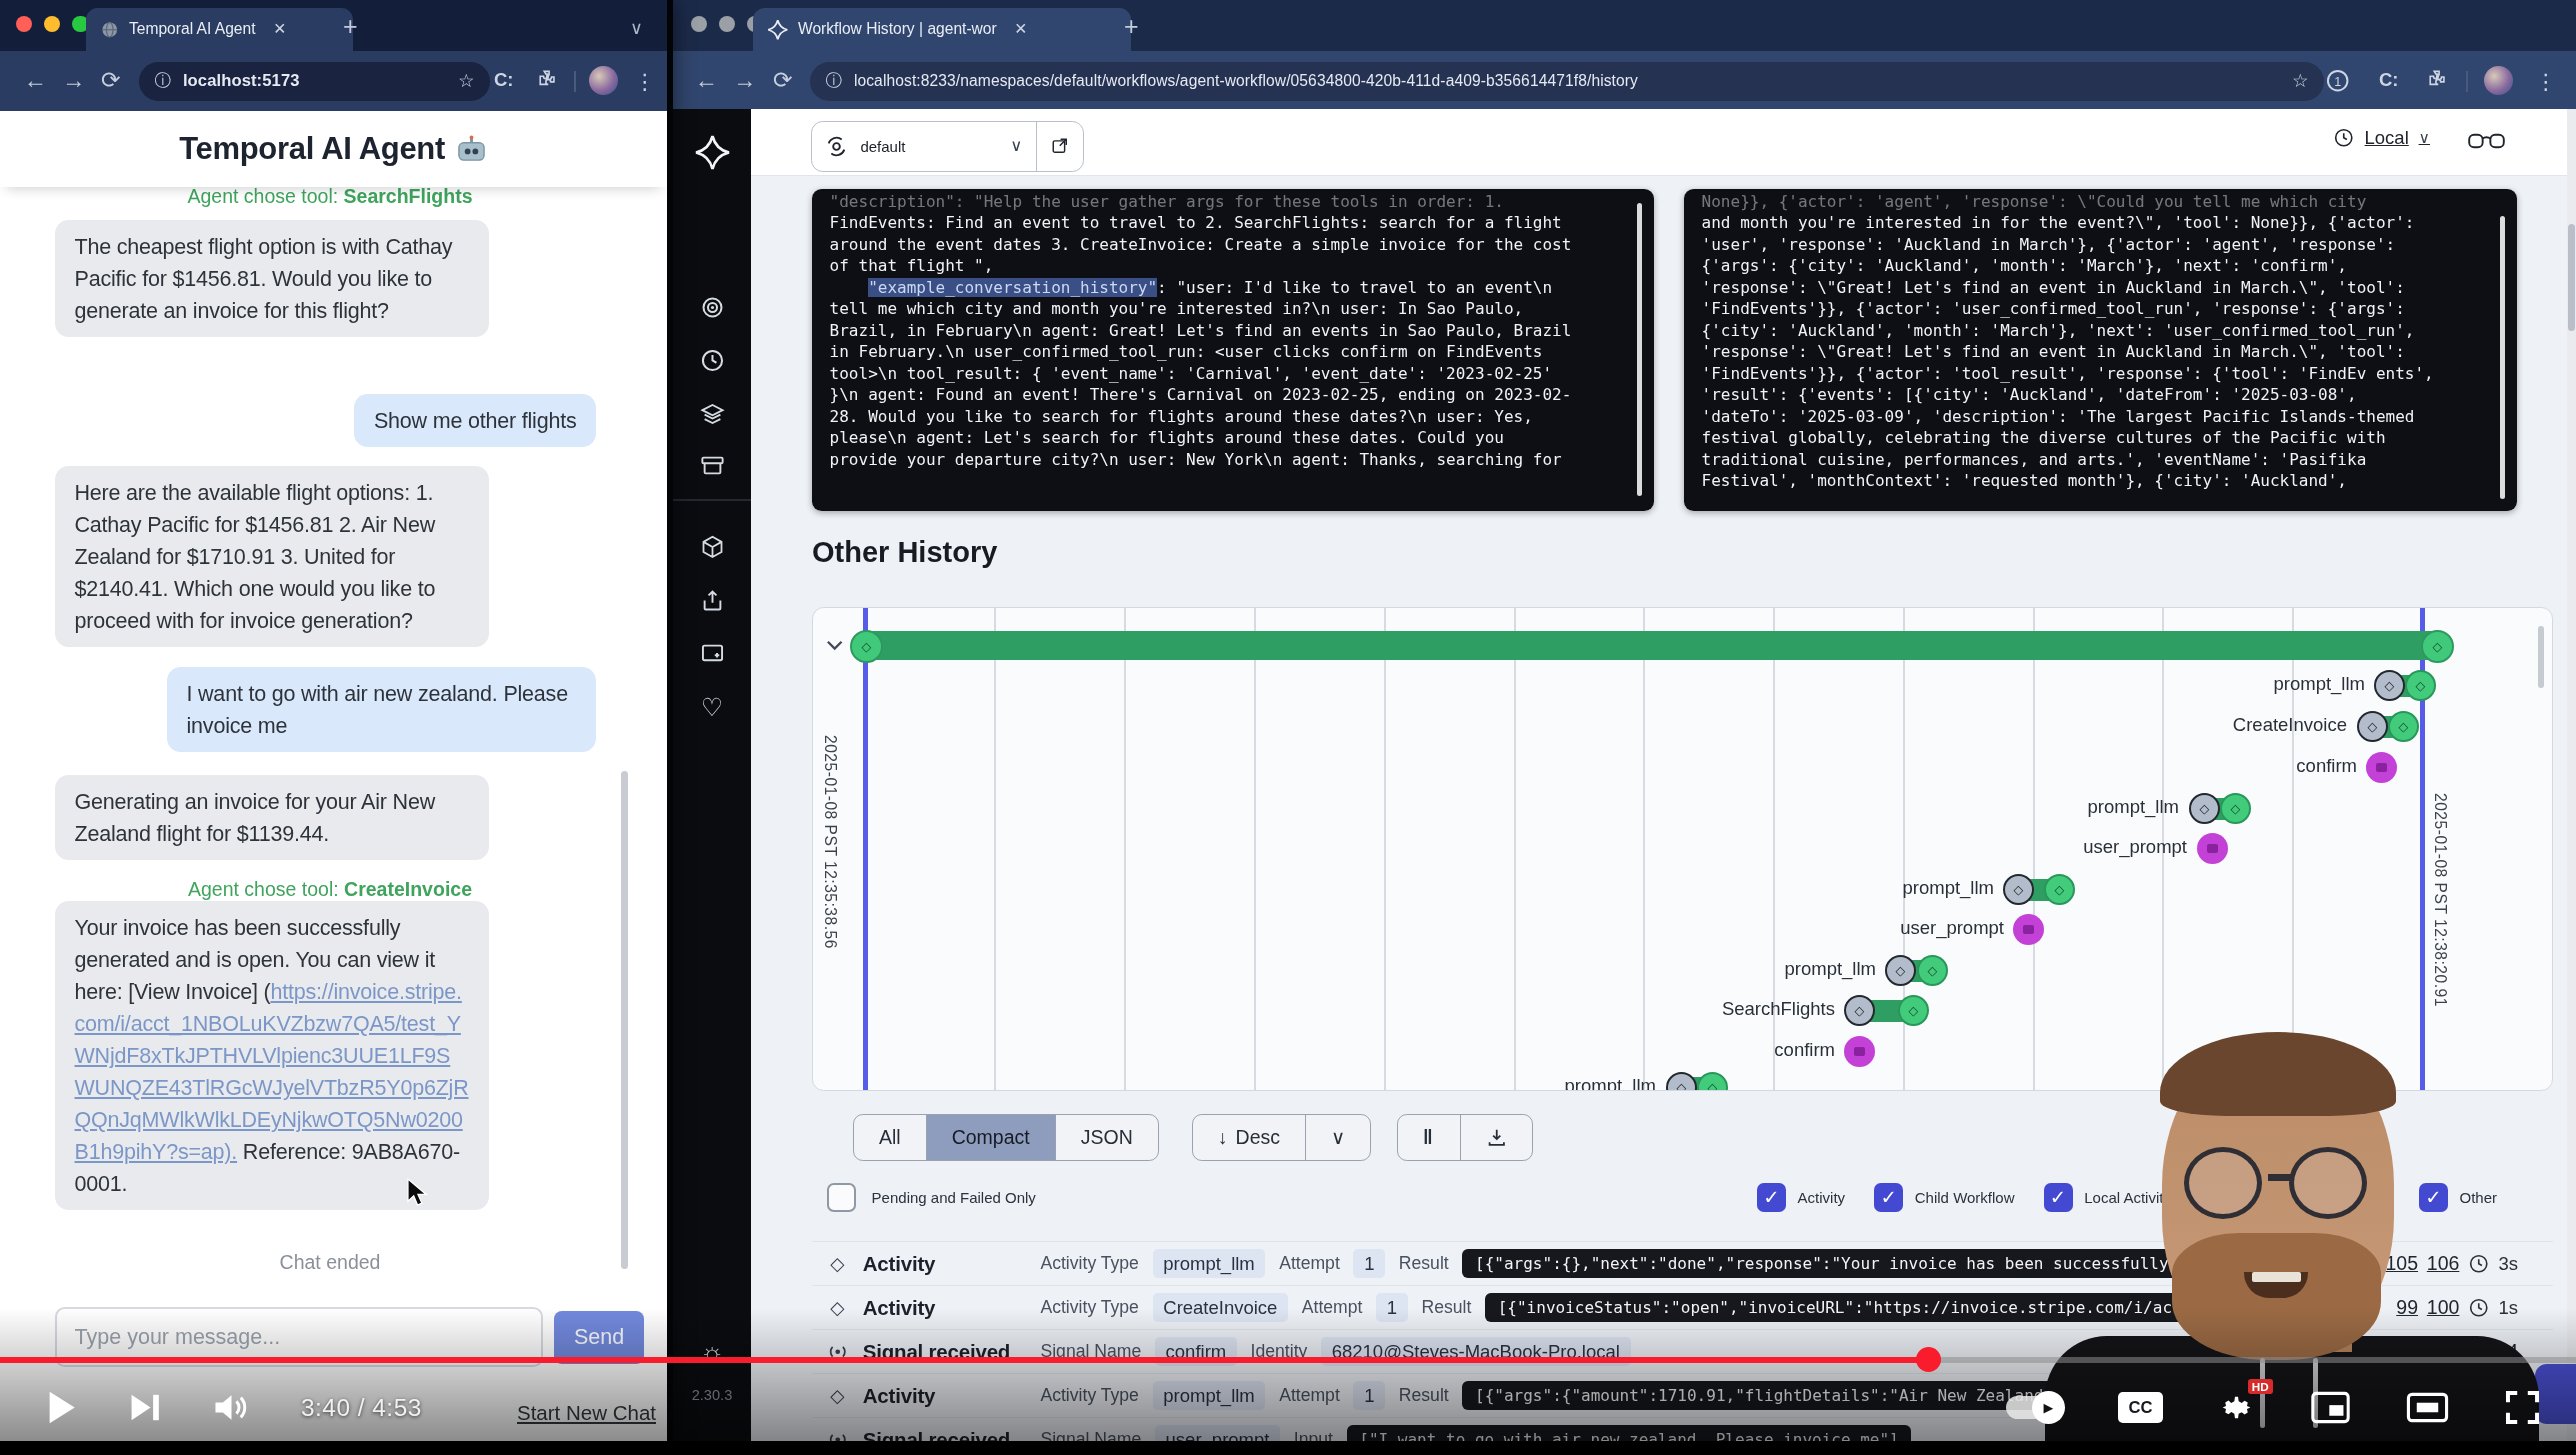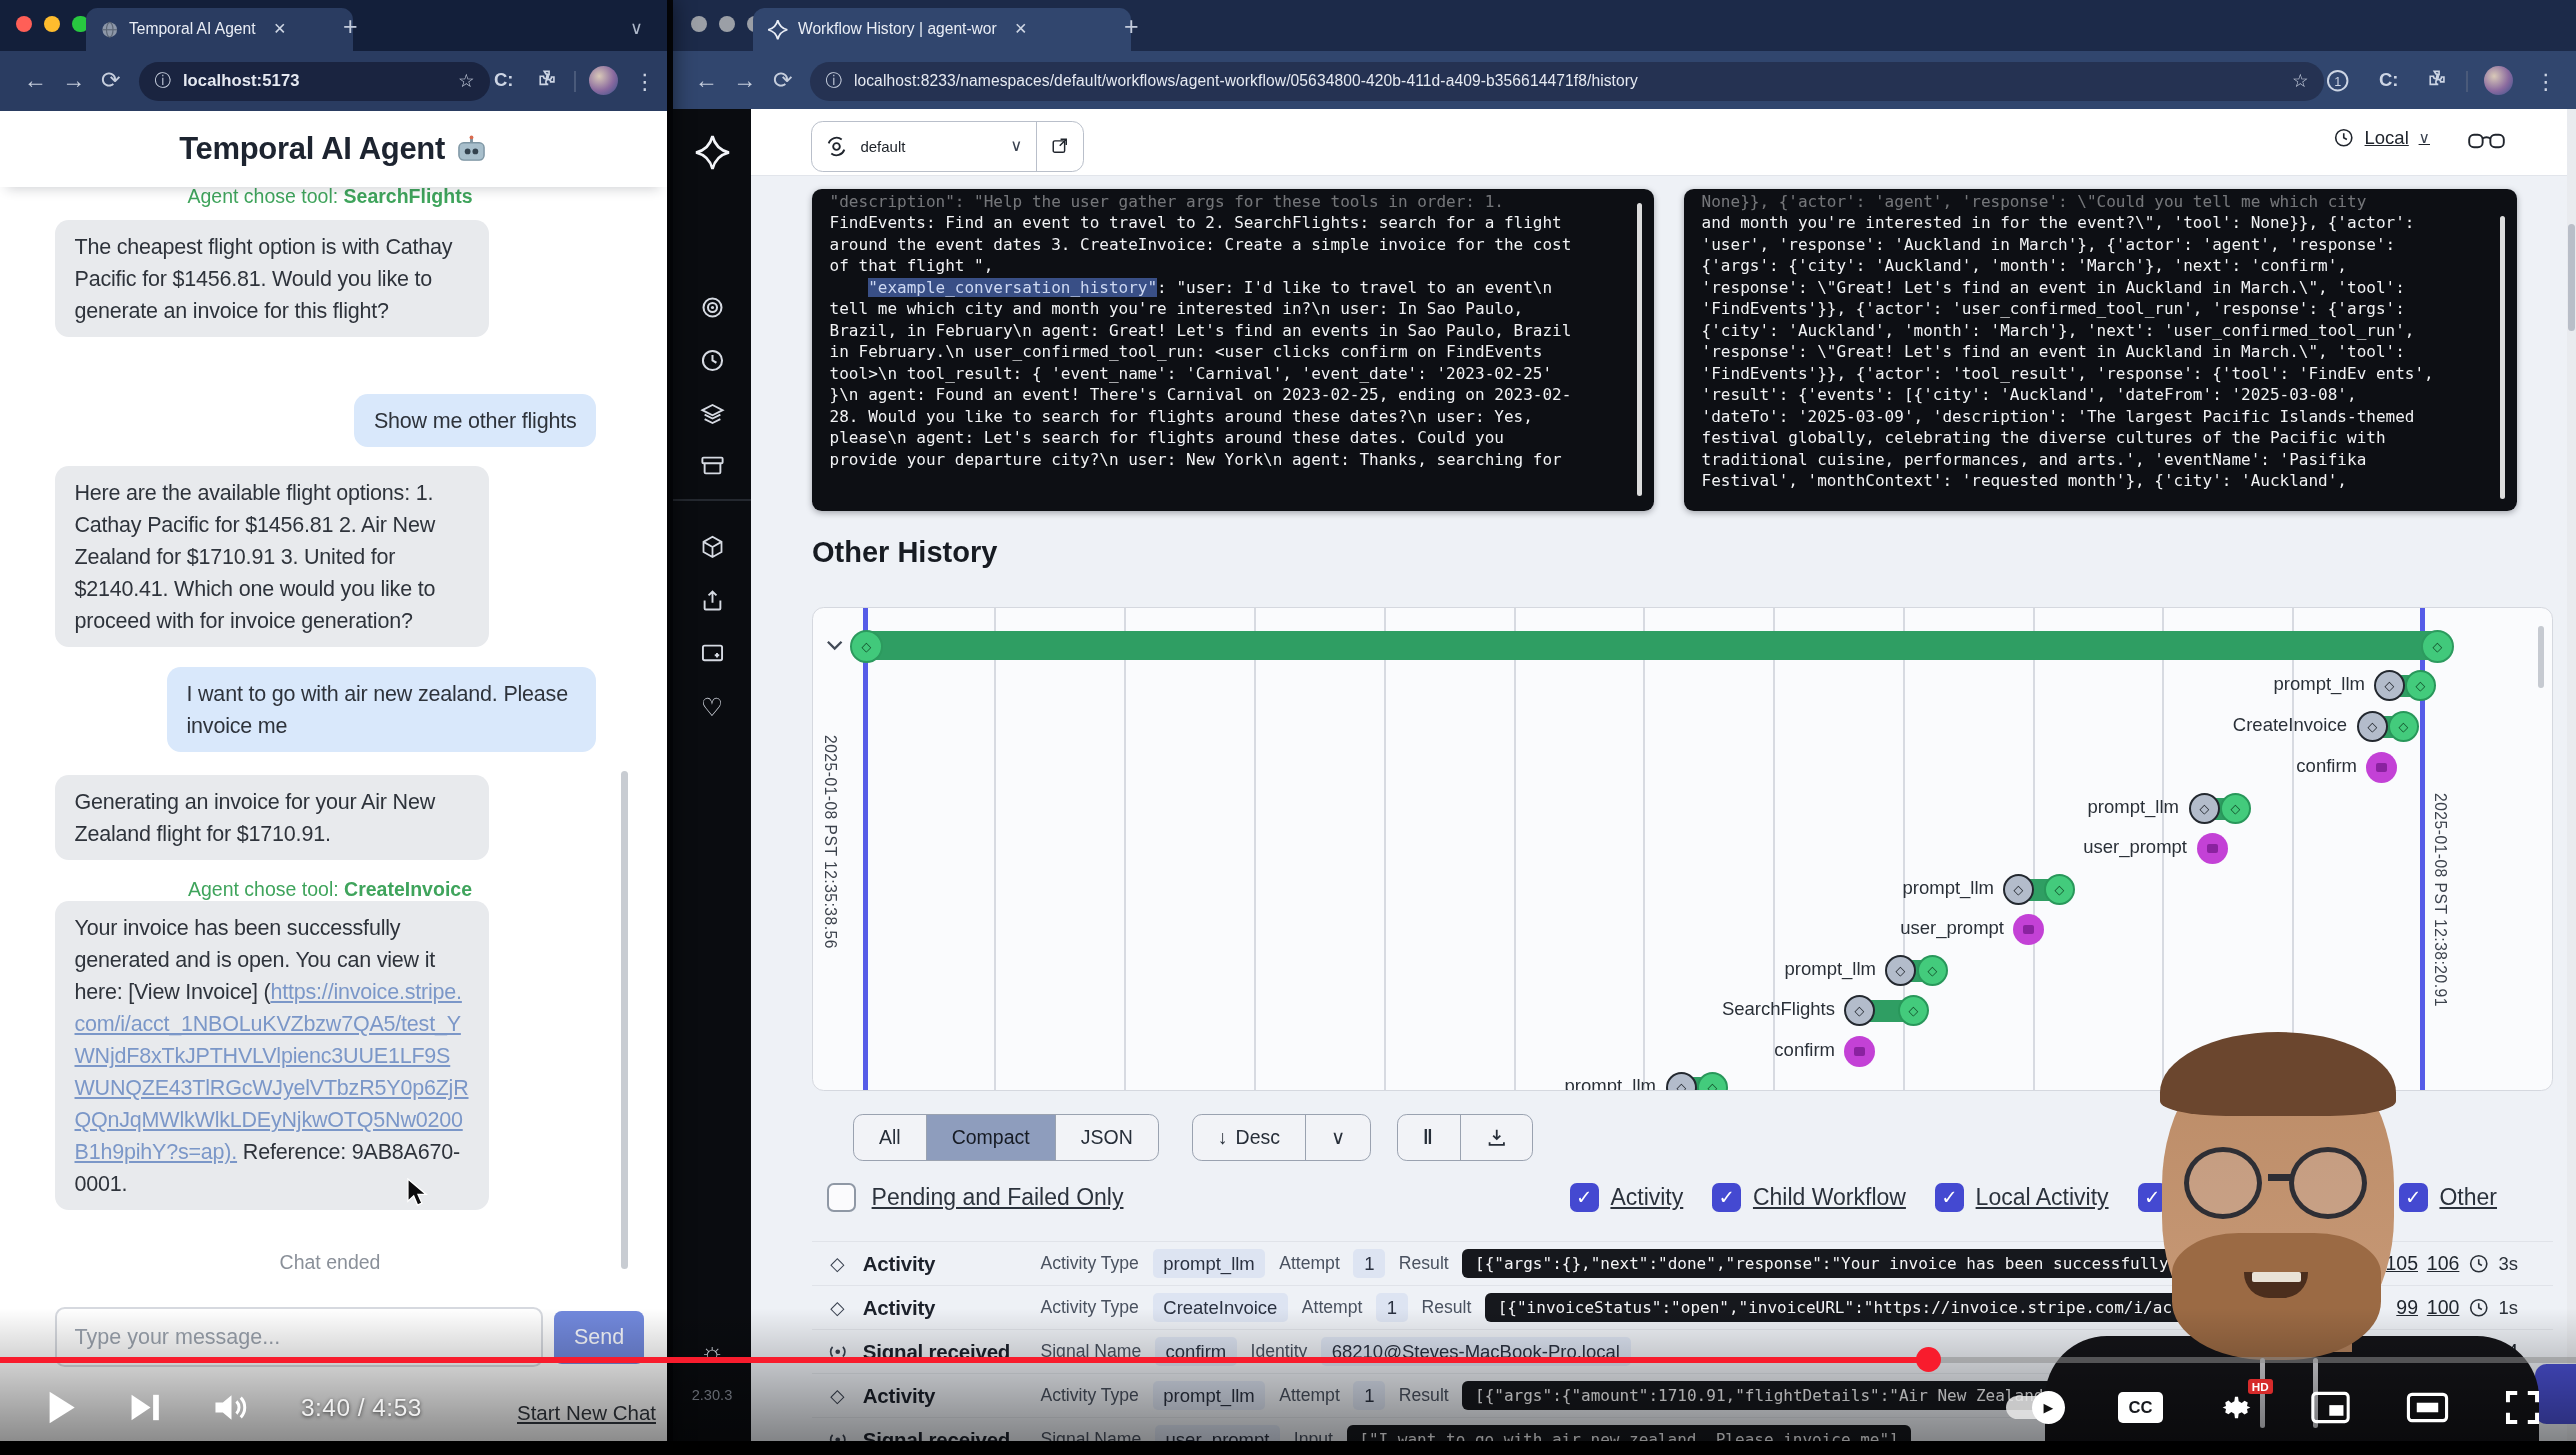--- a/index.html
+++ b/index.html
@@ -93,21 +93,21 @@
   .card-thumb{position:absolute;left:1725px;top:17.6px;width:5.9px;height:62px;border-radius:2.9px;background:#c6cad1;}
   
   .seg{position:absolute;top:1005px;height:45px;border:1.5px solid #9aa2b0;border-radius:9.8px;background:#f2f3f7;
     display:flex;align-items:stretch;overflow:hidden;font-size:19.5px;color:#272e39;}
   .seg > div{display:flex;align-items:center;padding:0 25px;border-right:1.5px solid #9aa2b0;}
   .seg > div:last-child{border-right:none;}
   .seg .active{background:#8e9dbd;color:#161b24;}
   .cb{width:29px;height:29px;border-radius:6.8px;box-sizing:border-box;display:flex;align-items:center;justify-content:center;}
   .cb.on{background:#4449d1;color:#fff;font-size:19.5px;}
   .cb.off{background:#fbfbfd;border:2px solid #8f98a5;}
-  .cb-label{font-size:23px;color:#2b323c;white-space:nowrap;text-decoration:underline;}
+  .cb-label{font-size:15px;color:#2b323c;white-space:nowrap;}
   .typefilters{position:absolute;left:829px;top:1067px;width:995px;height:43px;display:flex;justify-content:flex-end;
     gap:29px;align-items:center;}
   .tf-item{display:flex;align-items:center;gap:11.7px;}
   
   .ev-rows{position:absolute;left:139px;top:1132px;width:1741px;}
   .ev-row{position:relative;height:43px;border-top:1.5px solid #e0e3e9;display:flex;align-items:center;gap:13.7px;padding-left:13.7px;}
   .ev-ico{width:23.4px;color:#3a4250;display:flex;justify-content:center;}
   .ev-name{font-size:20.5px;font-weight:700;color:#1c212b;width:164px;letter-spacing:-0.2px;}
   .ev-flabel{font-size:17.6px;color:#4a5260;white-space:nowrap;}
   .ev-badge{font-size:18.5px;color:#2a3140;background:#dde4f2;border-radius:4.9px;padding:3.9px 10.7px;white-space:nowrap;}
@@ -587,21 +587,21 @@
         </svg>
       </div>
 
       <div class="msg-tool" style="top:74px;">
         <span>Agent chose tool: </span><b>SearchFlights</b>
       </div>
       <div class="bubble bot" style="top:109px;">The cheapest flight option is with Cathay Pacific for $1456.81. Would you like to generate an invoice for this flight?</div>
       <div class="bubble user" style="top:283px;">Show me other flights</div>
       <div class="bubble bot" style="top:355px;">Here are the available flight options: 1. Cathay Pacific for $1456.81 2. Air New Zealand for $1710.91 3. United for $2140.41. Which one would you like to proceed with for invoice generation?</div>
       <div class="bubble user" style="top:556px;max-width:390px;">I want to go with air new zealand. Please invoice me</div>
-      <div class="bubble bot" style="top:664px;">Generating an invoice for your Air New Zealand flight for $1710.91.</div>
+      <div class="bubble bot" style="top:664px;">Generating an invoice for your Air New Zealand flight for $1139.44.</div>
       <div class="msg-tool" style="top:767px;">
         <span>Agent chose tool: </span><b>CreateInvoice</b>
       </div>
       <div class="bubble bot" style="top:790px;">
         <span>Your invoice has been successfully generated and is open. You can view it here: [View Invoice] (</span><a href="#">https://invoice.stripe.com/i/acct_1NBOLuKVZbzw7QA5/test_YWNjdF8xTkJPTHVLVlpienc3UUE1LF9SWUNQZE43TlRGcWJyelVTbzR5Y0p6ZjRQQnJqMWlkWlkLDEyNjkwOTQ5Nw0200B1h9pihY?s=ap).</a><span> Reference: 9AB8A670-0001.</span>
       </div>
       <div class="status-txt" style="top:1140px;">Chat ended</div>
 
       <div class="chat-scroll"></div>
 

